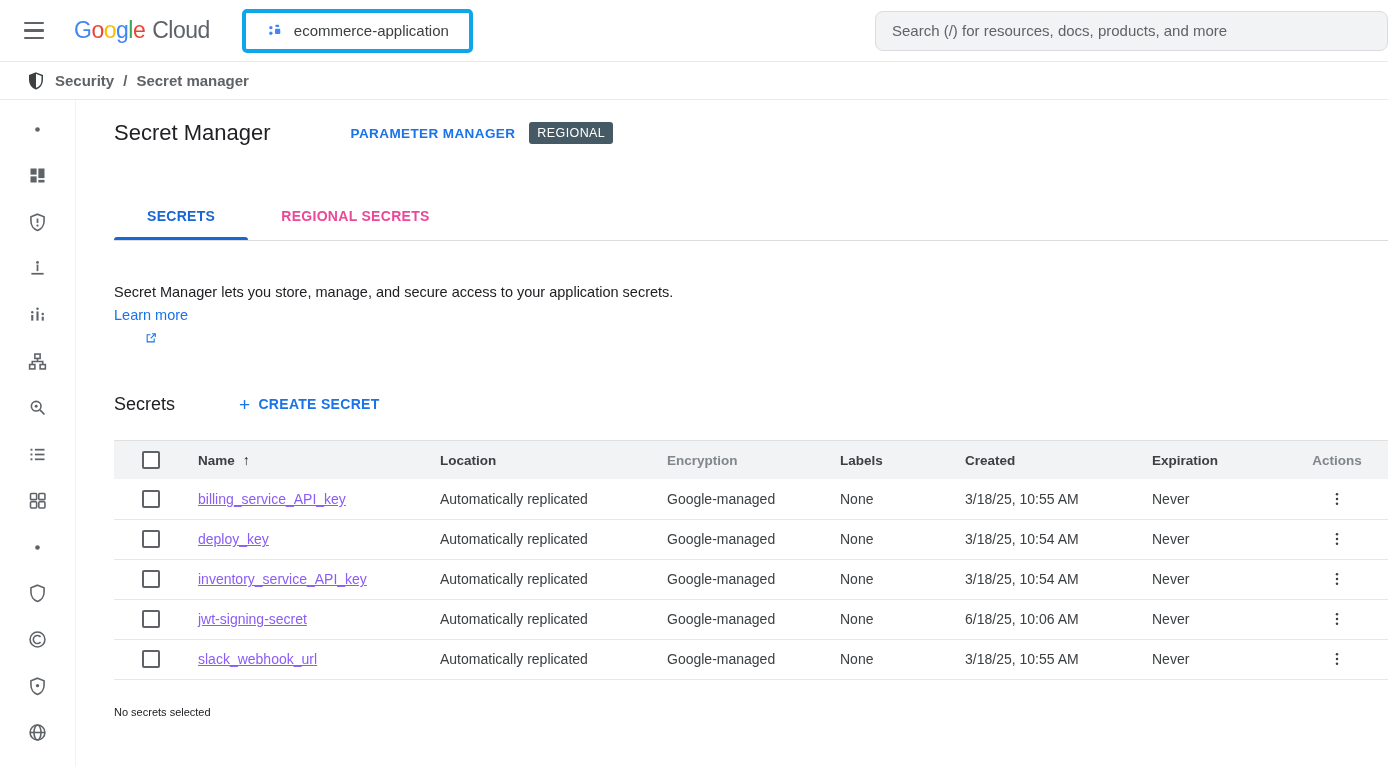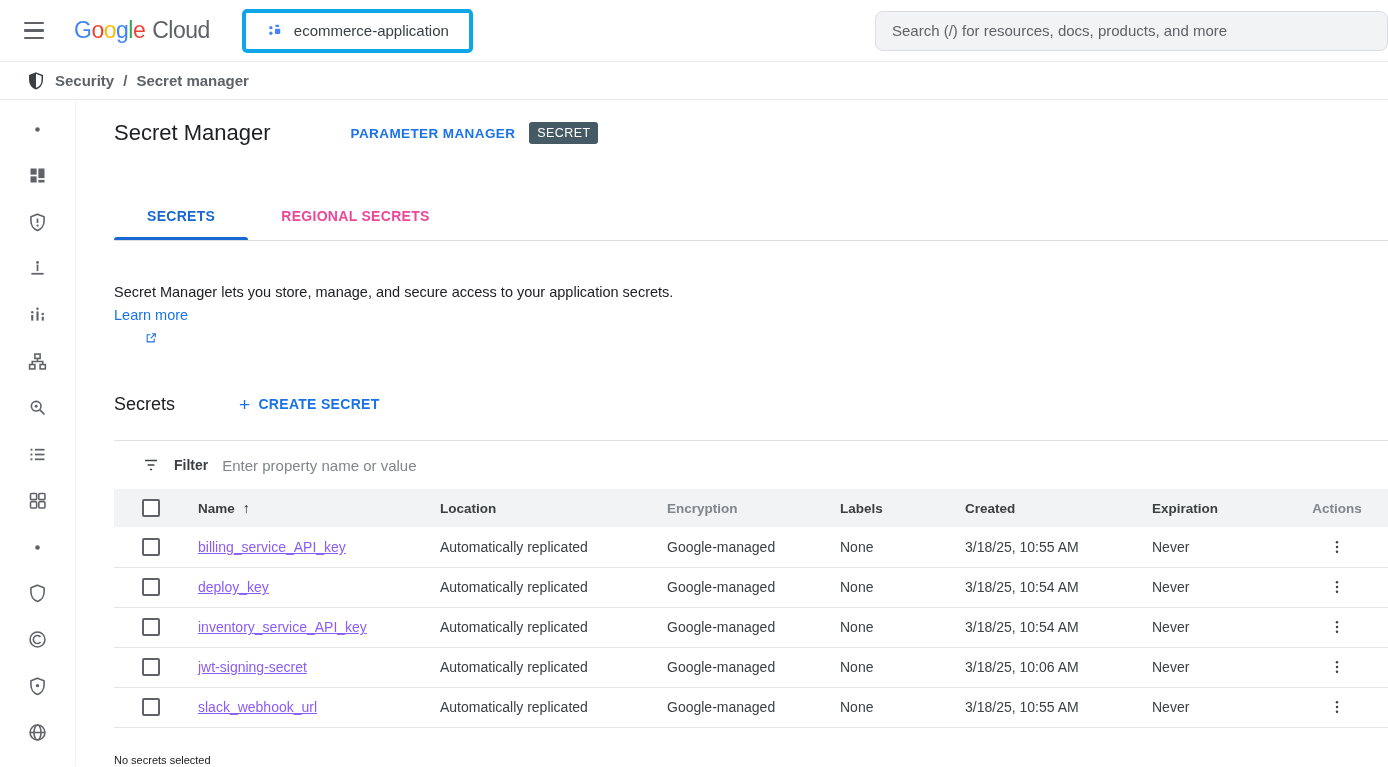--- a/index.html
+++ b/index.html
@@ -298,21 +298,21 @@
           <line x1="3.5" y1="12" x2="20.5" y2="12" stroke="#5f6368" stroke-width="1.8"></line>
         </svg>
       </button>
     </nav>
 
   <main class="main">
 
     <div class="page-header">
       <h1 class="page-title">Secret Manager</h1>
       <button class="param-link">PARAMETER MANAGER</button>
-      <span class="preview-badge">SECRET</span>
+      <span class="preview-badge">REGIONAL</span>
     </div>
 
     <div class="tabs">
       <button class="tab active">SECRETS</button>
       <button class="tab">REGIONAL SECRETS</button>
     </div>
 
     <div class="description">
       <div>Secret Manager lets you store, manage, and secure access to your application secrets.</div>
       <span class="learn-more">
@@ -327,31 +327,20 @@
 
     <div class="secrets-header">
       <h2 class="secrets-heading">Secrets</h2>
       <button class="create-btn">
         <span class="plus">+</span>
         <span>CREATE SECRET</span>
       </button>
     </div>
 
     <div class="table-card">
-      <div class="filter-row">
-        <span>
-          <svg width="18" height="18" viewBox="0 0 24 24">
-            <line x1="4" y1="6" x2="20" y2="6" stroke="#3c4043" stroke-width="2"></line>
-            <line x1="7.5" y1="12" x2="16.5" y2="12" stroke="#3c4043" stroke-width="2"></line>
-            <line x1="10.5" y1="18" x2="13.5" y2="18" stroke="#3c4043" stroke-width="2"></line>
-          </svg>
-        </span>
-        <span class="filter-label">Filter</span>
-        <input type="text" placeholder="Enter property name or value" style="">
-      </div>
 
       <table>
         <colgroup>
           <col style="width:70px">
             <col style="width:242px">
             <col style="width:227px">
           <col style="width:173px">
             <col style="width:125px">
             <col style="width:187px">
           <col style="width:148px">
@@ -423,21 +412,21 @@
                   </svg></button></td>
             </tr>
             <tr>
               <td class="cb-cell">
                 <button class="checkbox"></button>
               </td>
               <td><span class="name-link">jwt-signing-secret</span></td>
               <td><span>Automatically replicated</span></td>
               <td><span>Google-managed</span></td>
               <td><span>None</span></td>
-              <td><span>3/18/25, 10:06 AM</span></td>
+              <td><span>6/18/25, 10:06 AM</span></td>
               <td><span>Never</span></td>
               <td class="actions-col"><button class="dots-btn"><svg width="16" height="18" viewBox="0 0 24 24">
                     <circle cx="12" cy="5" r="1.9" fill="#3c4043"></circle>
                     <circle cx="12" cy="12" r="1.9" fill="#3c4043"></circle>
                     <circle cx="12" cy="19" r="1.9" fill="#3c4043"></circle>
                   </svg></button></td>
             </tr>
             <tr>
               <td class="cb-cell">
                 <button class="checkbox"></button>

